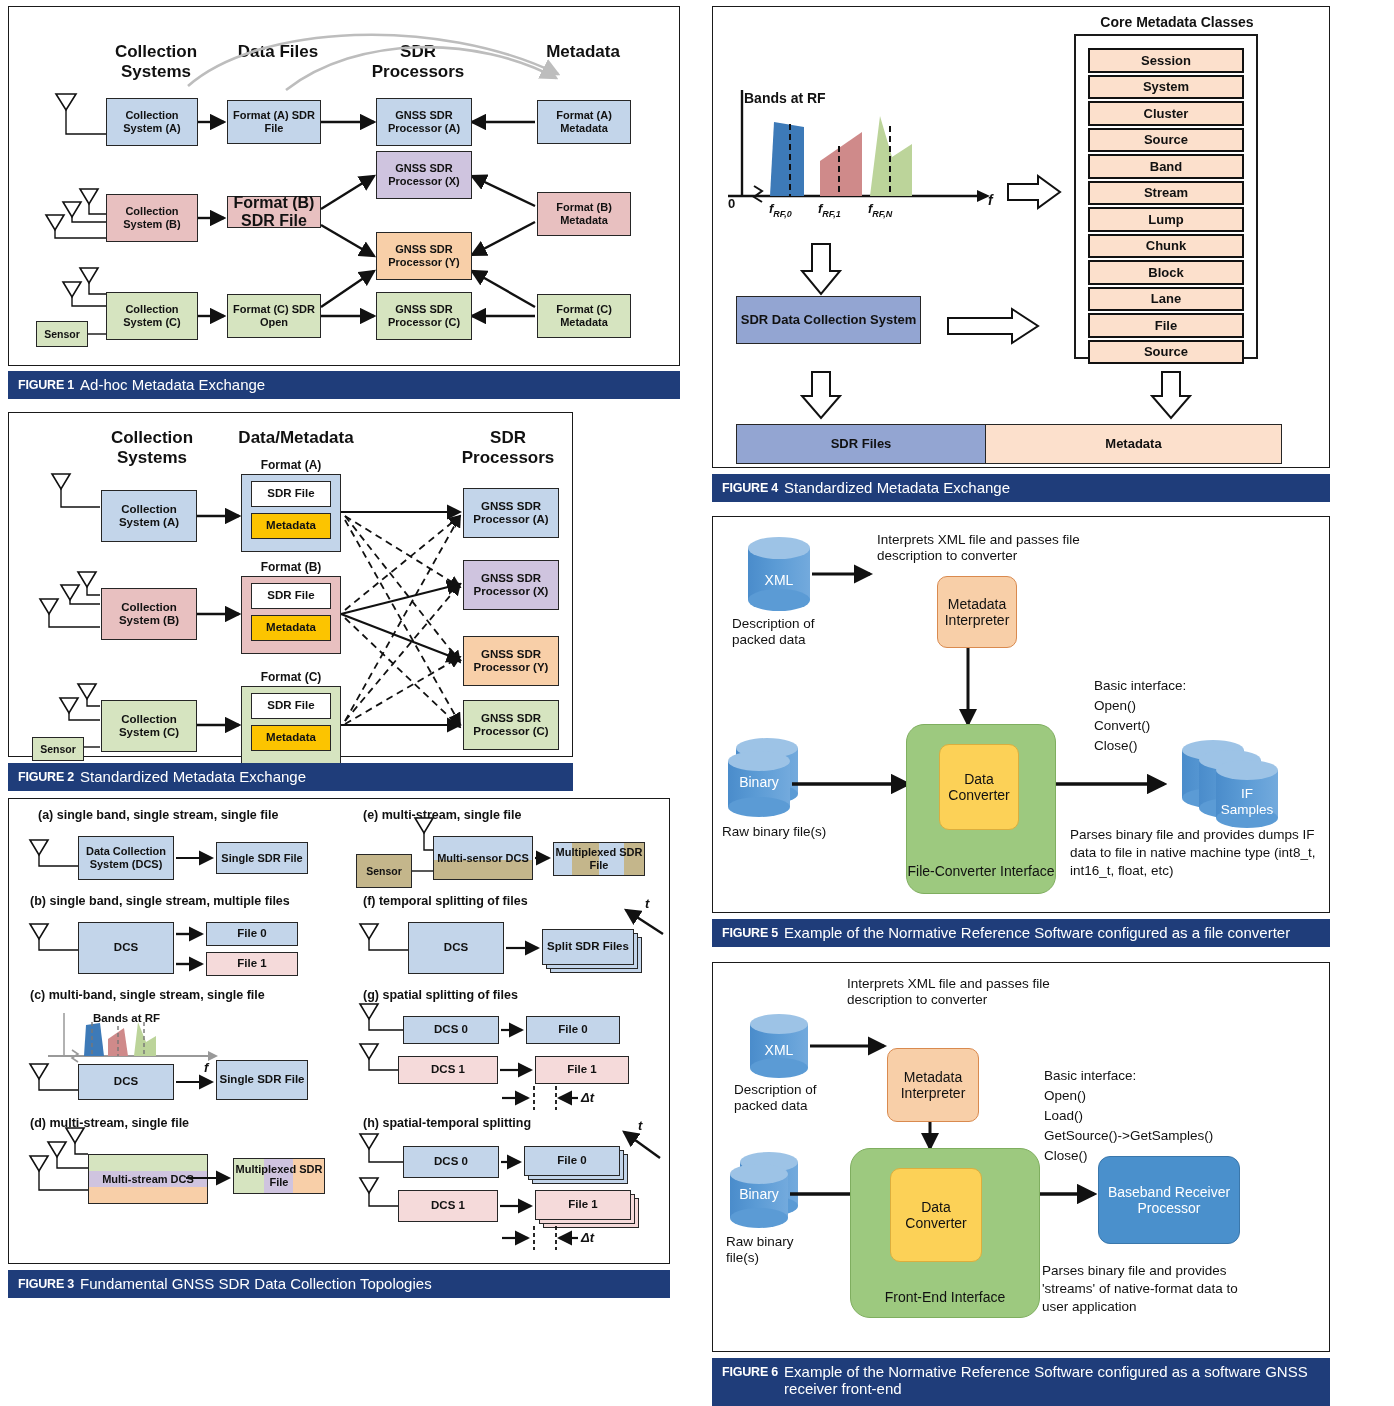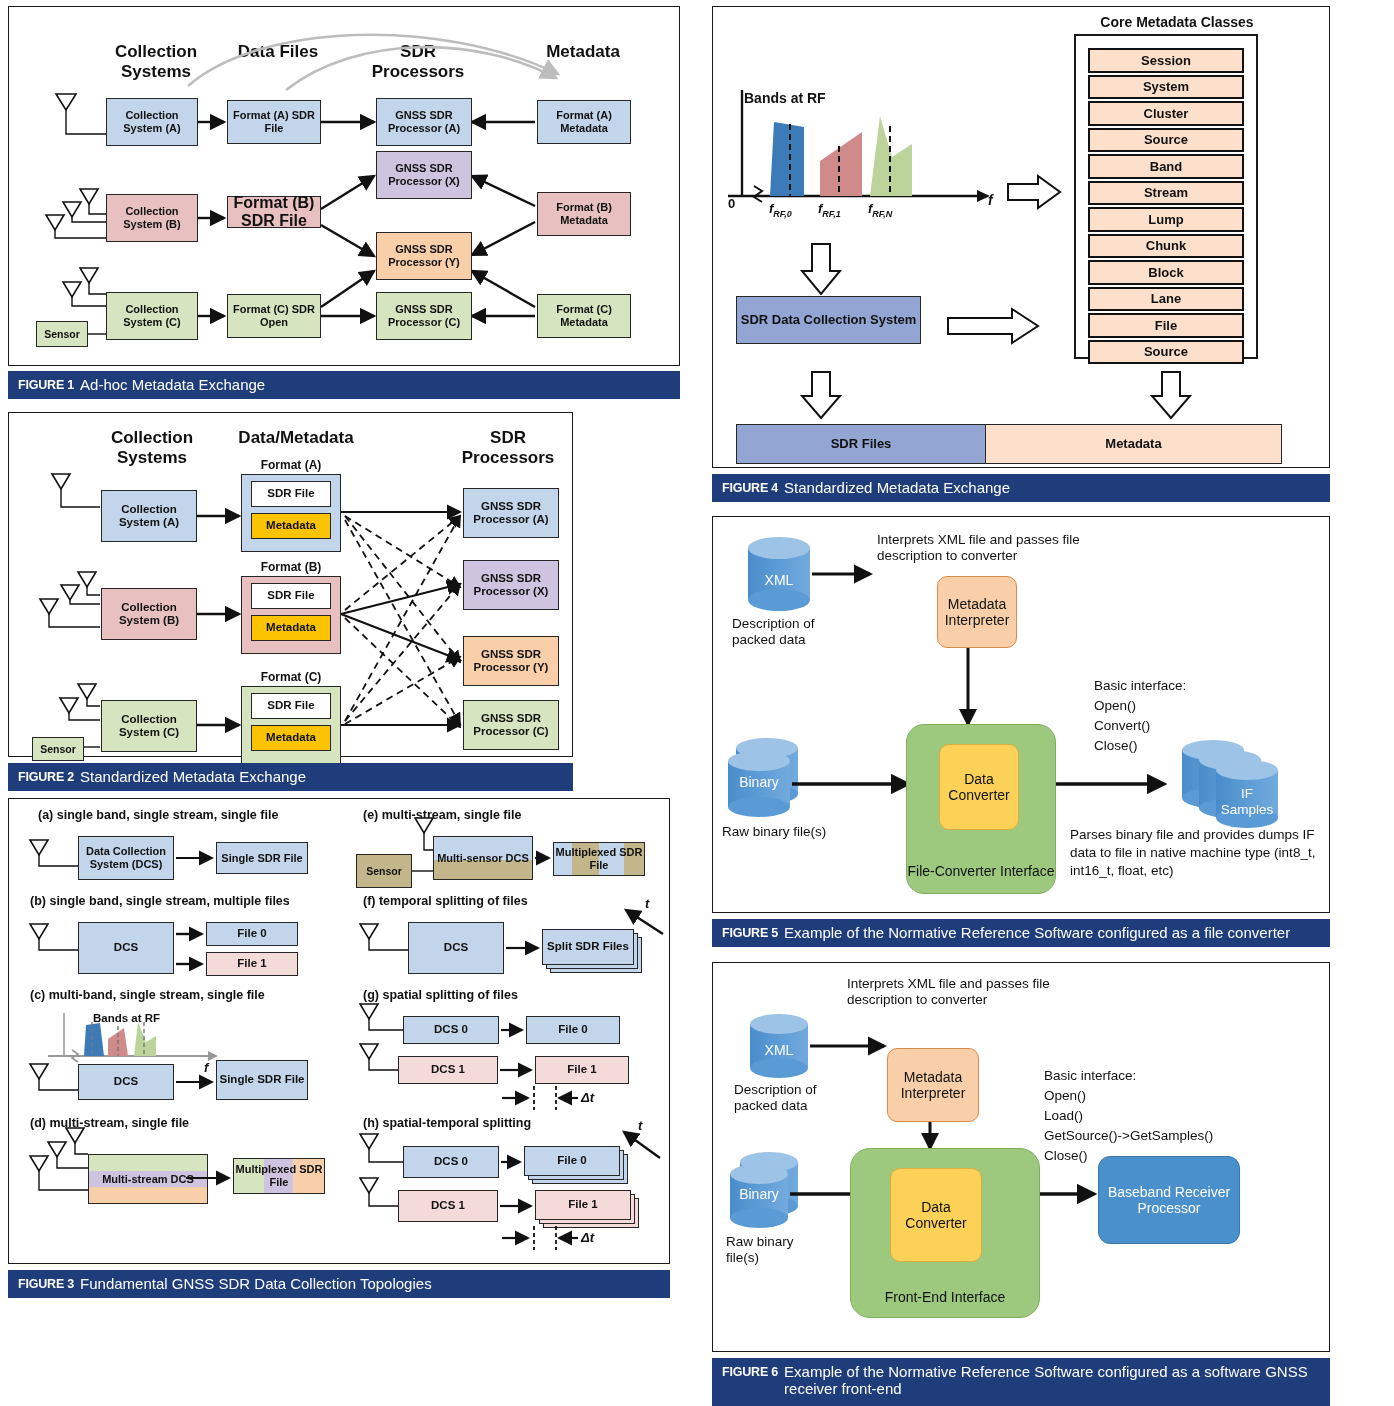--- a/index.html
+++ b/index.html
@@ -648,18 +648,19 @@
 
   <div class="nb" style="left:386px;top:194px;width:142px;height:88px;border-radius:12px;background:#4a90cc;border-width:1px;border-color:#3a77ab;color:#fff;font-weight:normal;font-size:14px;">
       <span>Baseband Receiver Processor</span>
     </div>
 
   <div class="lbl" style="left:332px;top:106px;font-size:13.5px;">Basic interface:</div>
   <div class="lbl" style="left:332px;top:126px;font-size:13.5px;">Open()</div>
   <div class="lbl" style="left:332px;top:146px;font-size:13.5px;">Load()</div>
   <div class="lbl" style="left:332px;top:166px;font-size:13.5px;">GetSource()-&gt;GetSamples()</div>
   <div class="lbl" style="left:332px;top:186px;font-size:13.5px;">Close()</div>
+  <div class="lbl" style="left:330px;top:300px;width:210px;font-size:13.5px;line-height:1.35;">Parses binary file and provides 'streams' of native-format data to user application</div>
 
   <div class="cap" style="left:0;top:396px;width:618px;height:48px;align-items:flex-start;padding-top:5px;">
     <span class="fignum" style="margin-top:2px;">FIGURE 6</span>
     <span class="captxt" style="max-width:555px;">Example of the Normative Reference Software configured as a software GNSS receiver front-end</span>
   </div>
 </div>
 
 </body></html>

